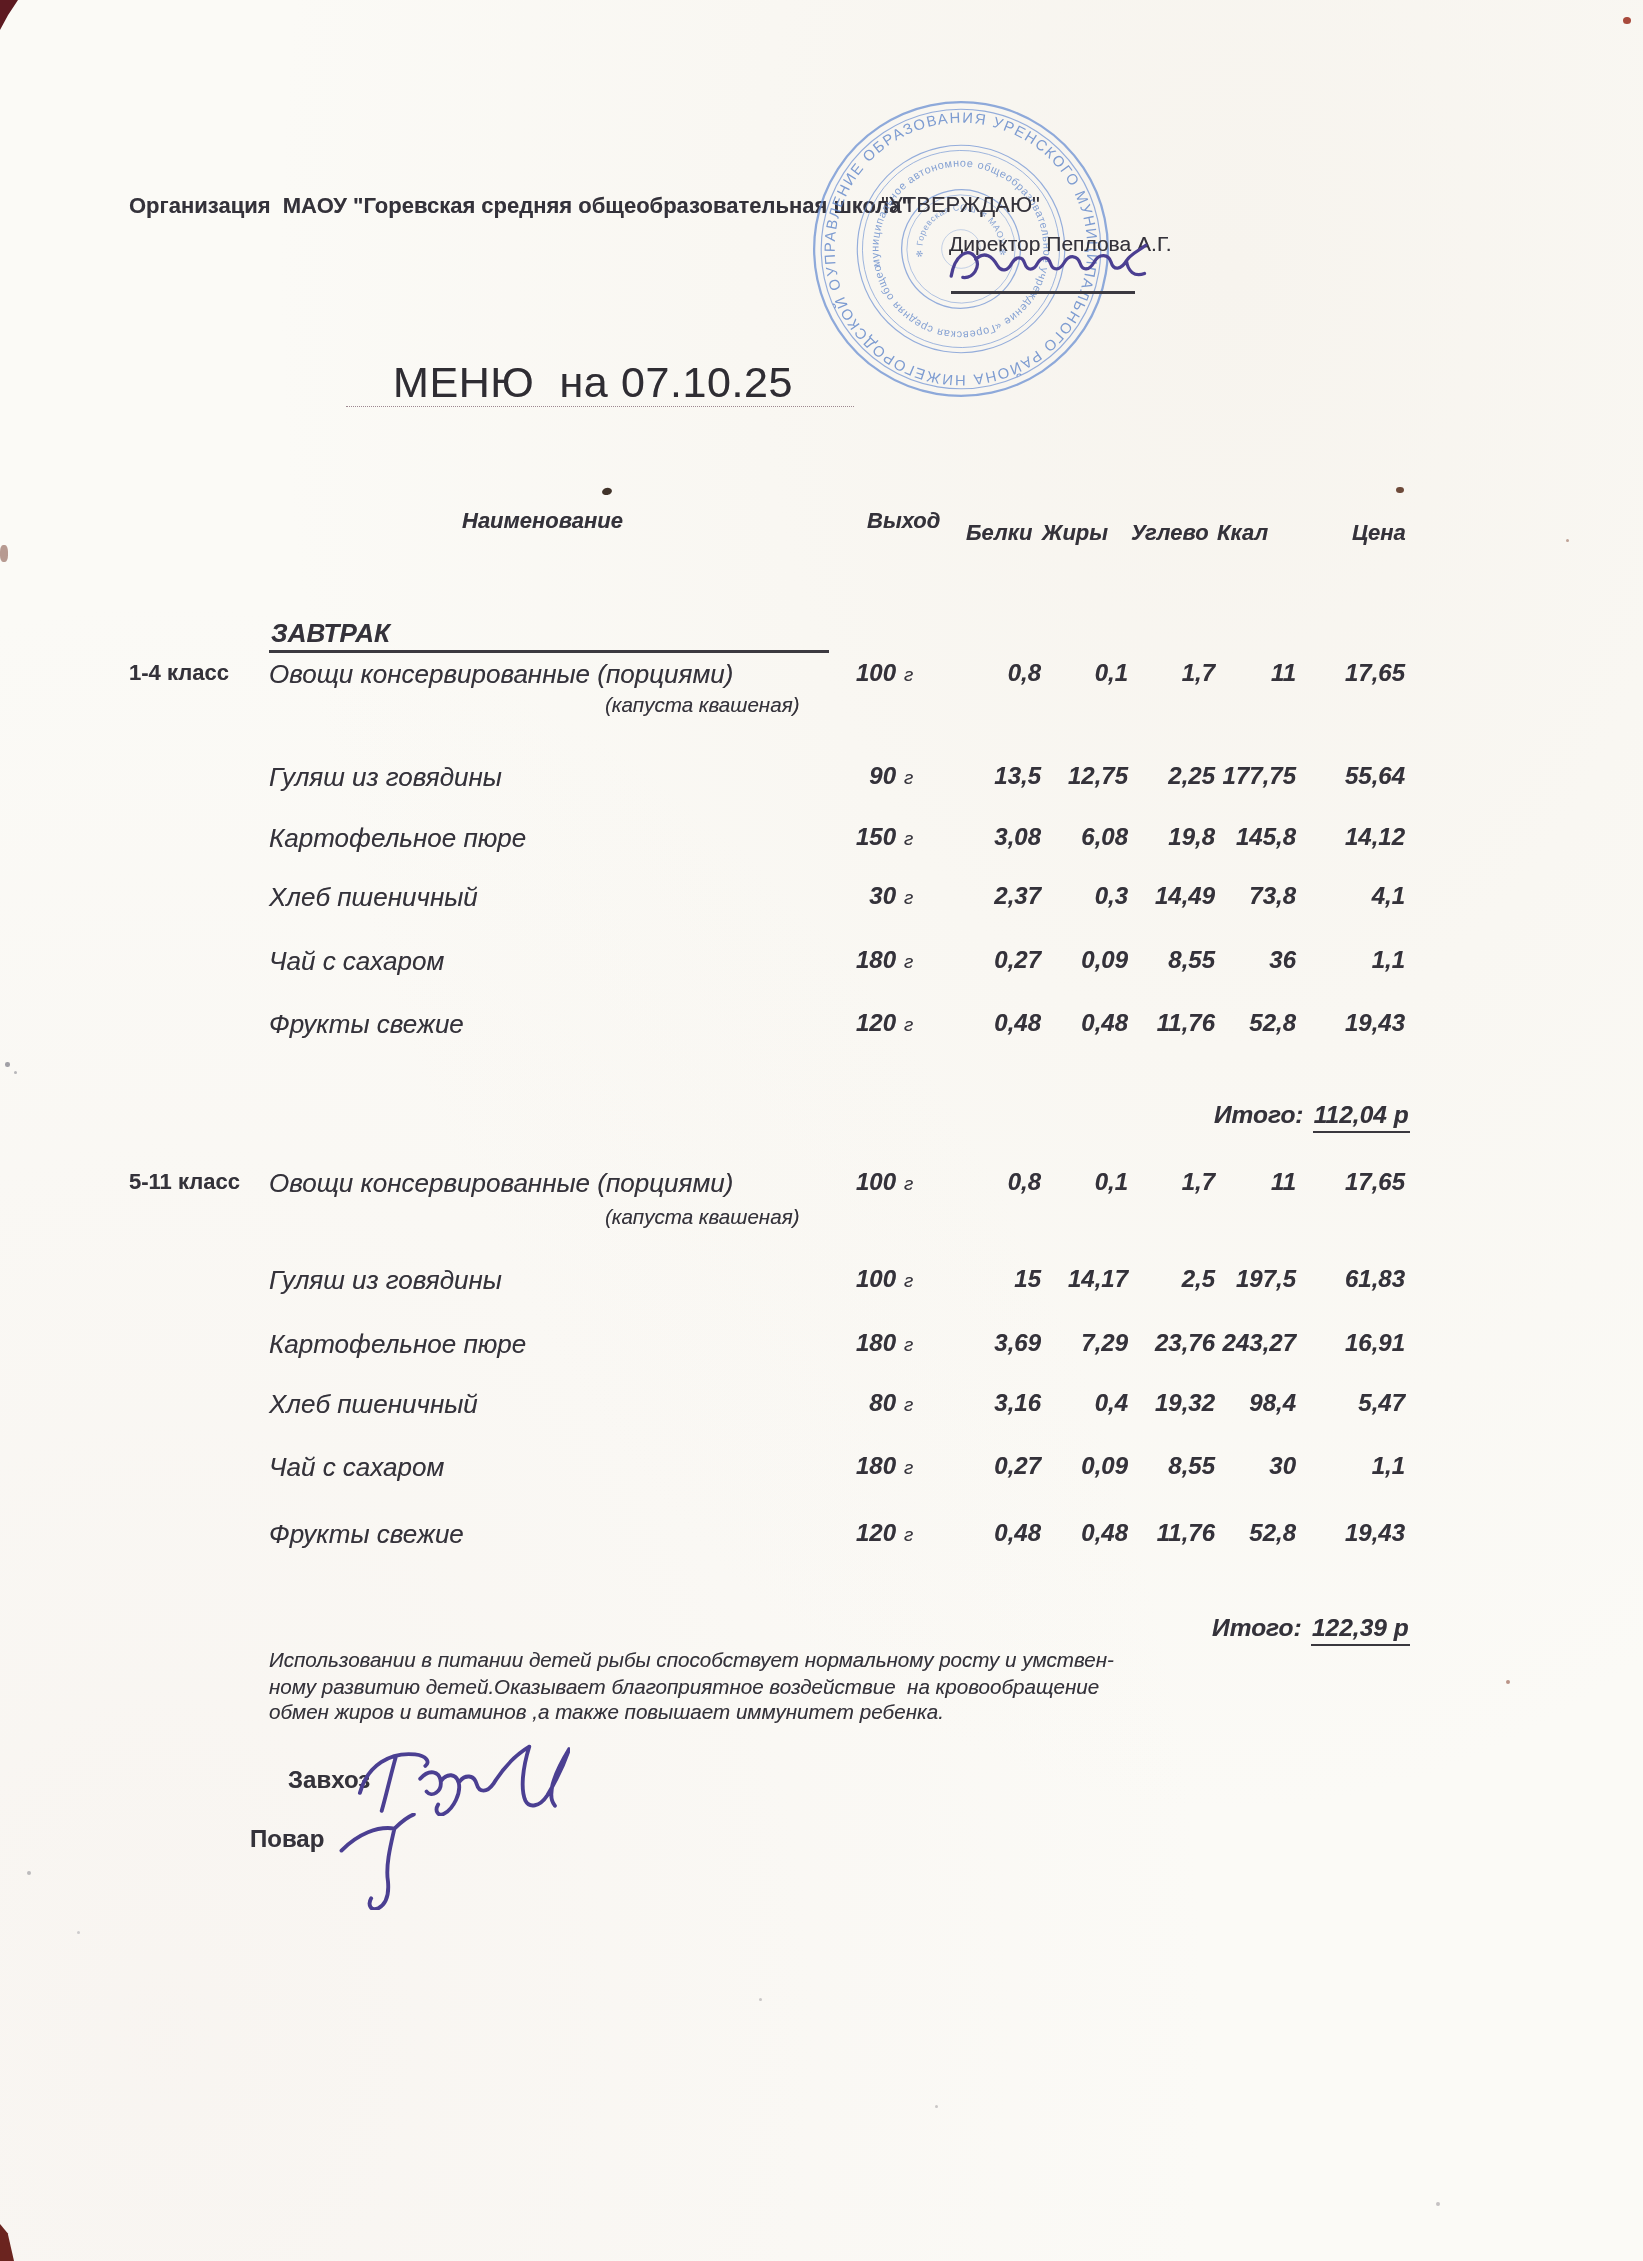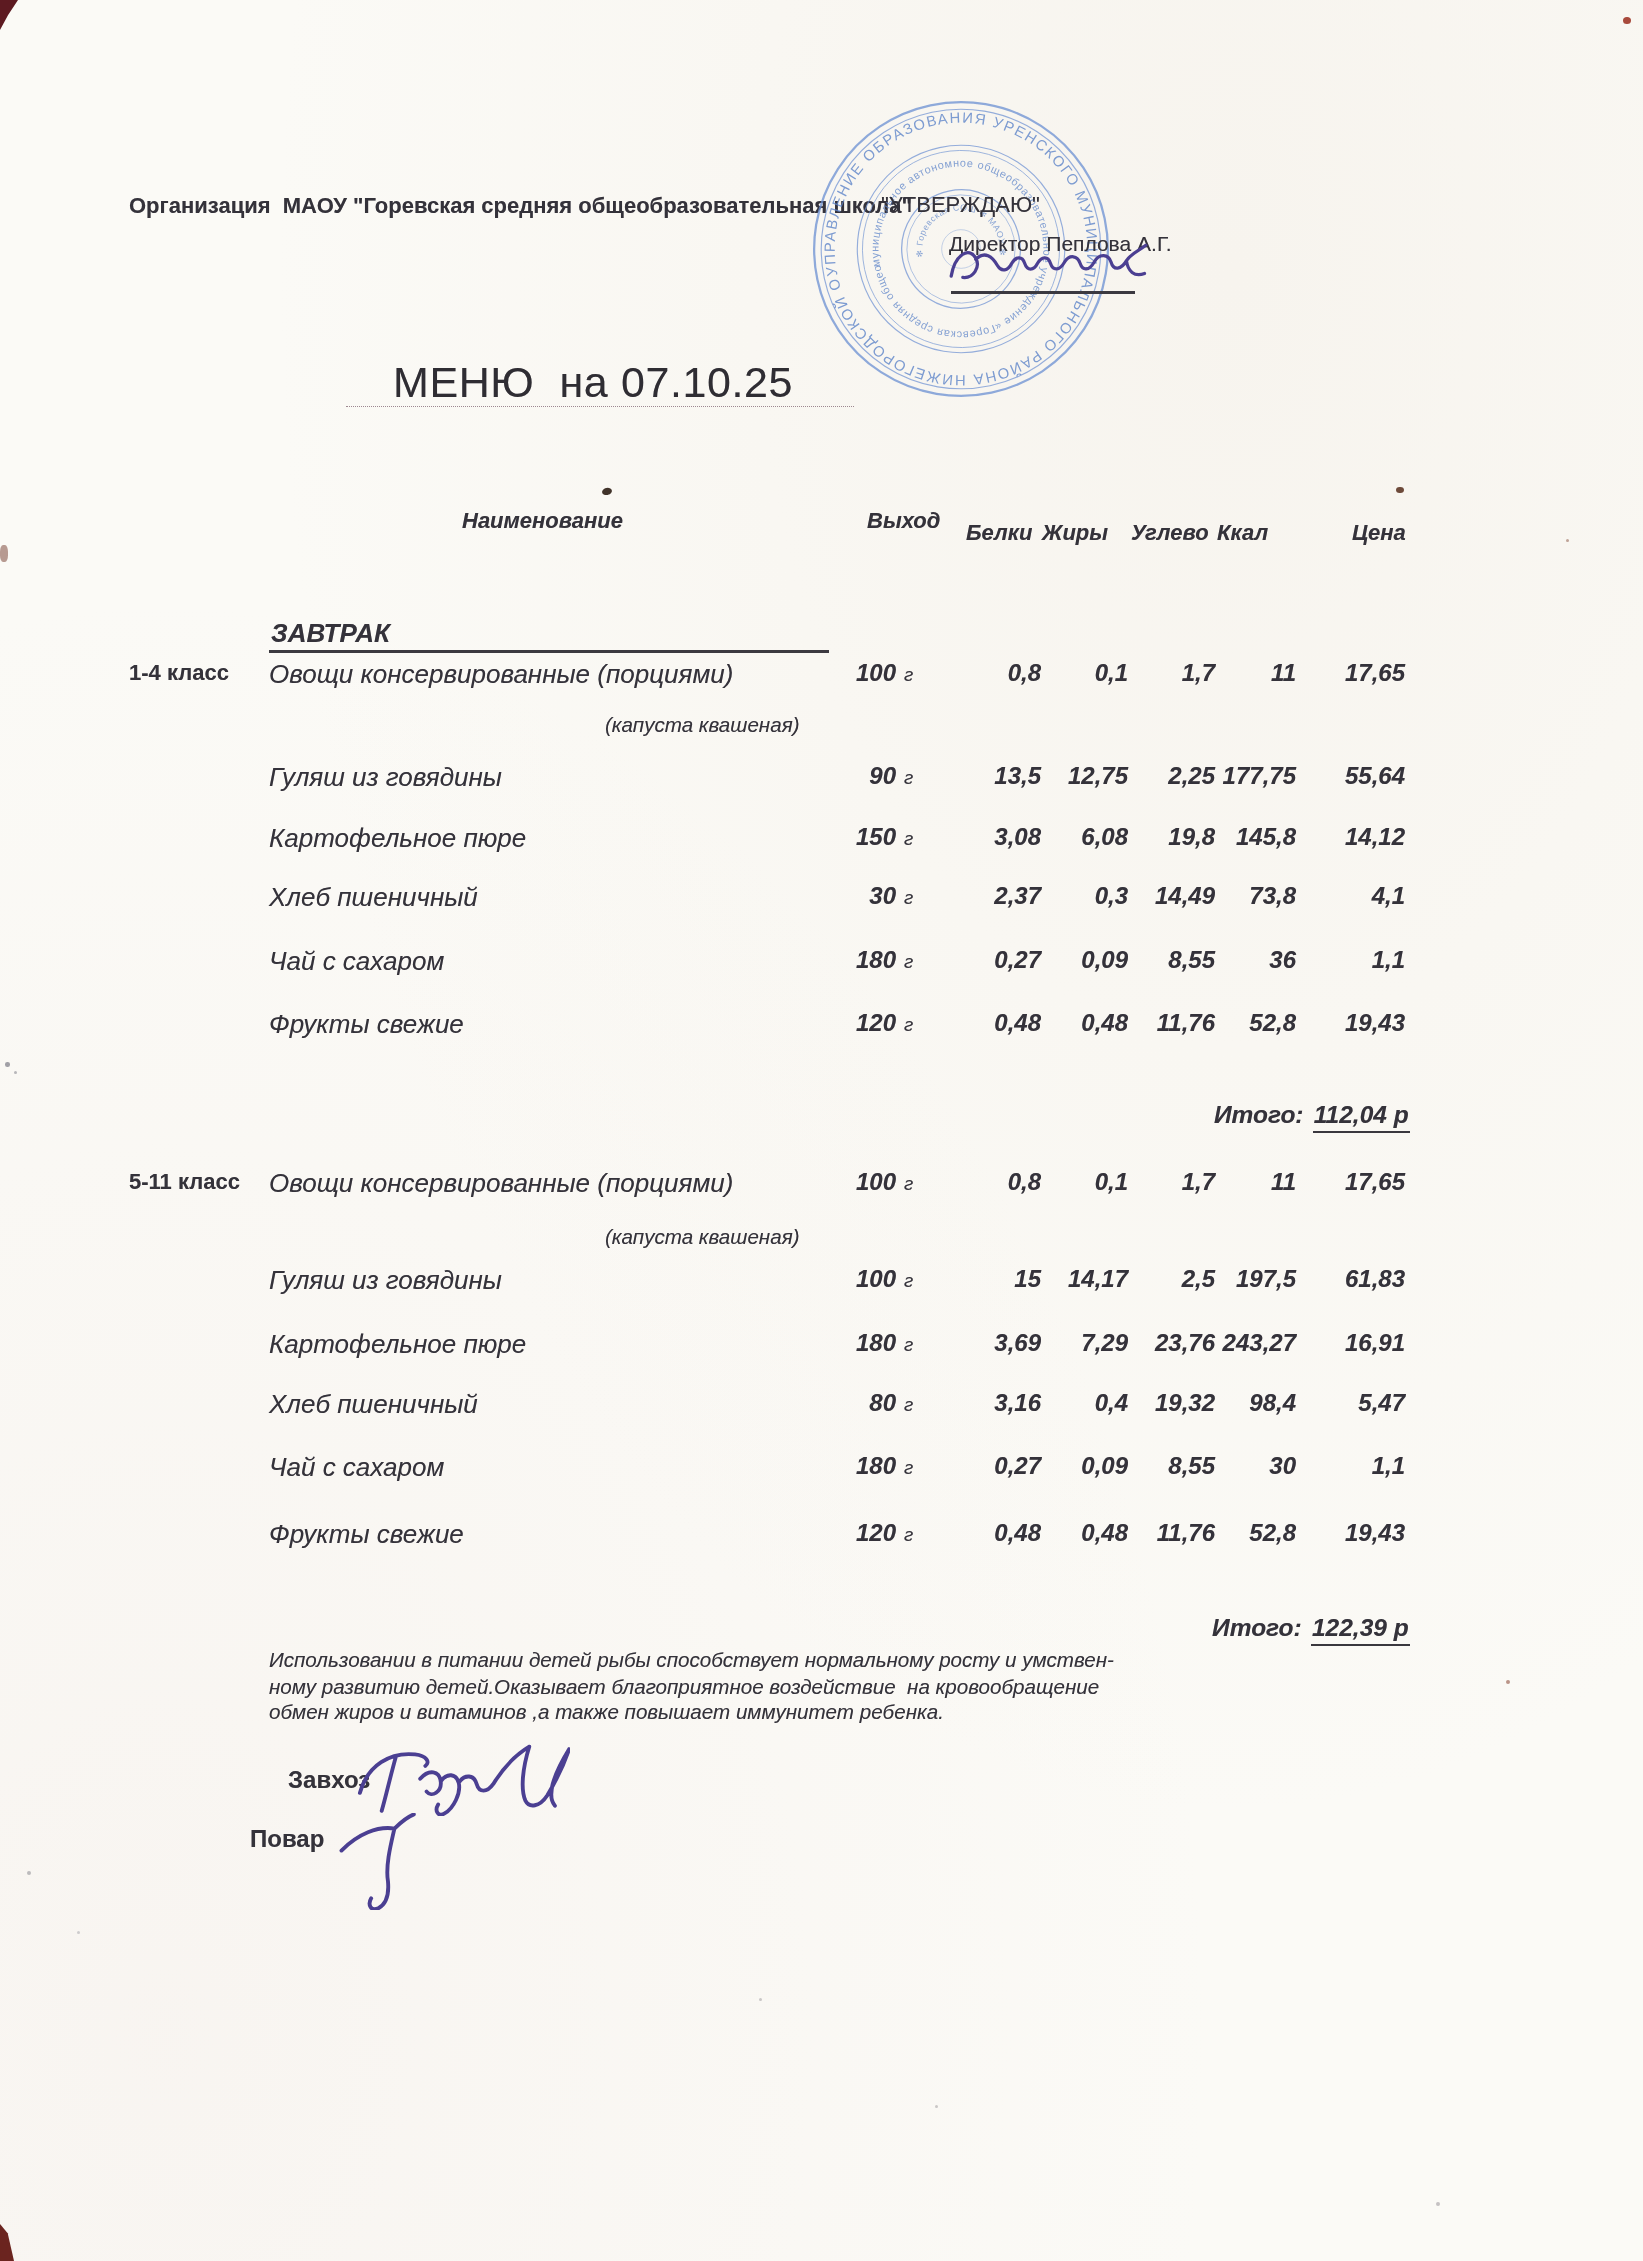--- a/index.html
+++ b/index.html
@@ -21,21 +21,21 @@
     border-bottom:1.9px dotted #8d7580;opacity:.85;}
   .hdr{position:absolute;font-size:22px;font-weight:bold;font-style:italic;white-space:pre;
     text-shadow:0 0 0.6px rgba(55,52,62,.38);}
   .section-title{left:271px;top:618px;font-size:26px;font-weight:bold;font-style:italic;}
   .section-underline{position:absolute;left:269px;top:650px;width:560px;height:2.6px;background:#3c3a40;}
   .class-label{position:absolute;left:129px;font-size:22px;font-weight:bold;white-space:pre;
     text-shadow:0 0 0.6px rgba(55,52,62,.38);}
   .mrow{position:absolute;left:0;width:1644px;height:41px;}
   .cell{position:absolute;top:0;white-space:pre;text-shadow:0 0 0.6px rgba(55,52,62,.38);}
   .c-name{left:269px;font-style:italic;font-size:26px;}
-  .c-note{left:605px;font-style:italic;font-size:20.6px;margin-top:20px;}
+  .c-note{left:605px;font-style:italic;font-size:20.6px;}
   .num{font-style:italic;font-weight:bold;font-size:24px;text-align:right;}
   .c-out{left:796px;width:100px;}
   .c-unit{left:904px;top:5.2px;font-style:italic;font-size:18.7px;}
   .c-protein{left:938px;width:103px;}
   .c-fat{left:1026px;width:102px;}
   .c-carbs{left:1113px;width:102px;}
   .c-kcal{left:1194px;width:102px;}
   .c-price{left:1297px;width:108px;}
   .total{position:absolute;left:1089px;width:321px;text-align:right;font-style:italic;
     font-weight:bold;font-size:24.5px;white-space:pre;text-shadow:0 0 0.6px rgba(55,52,62,.38);}

